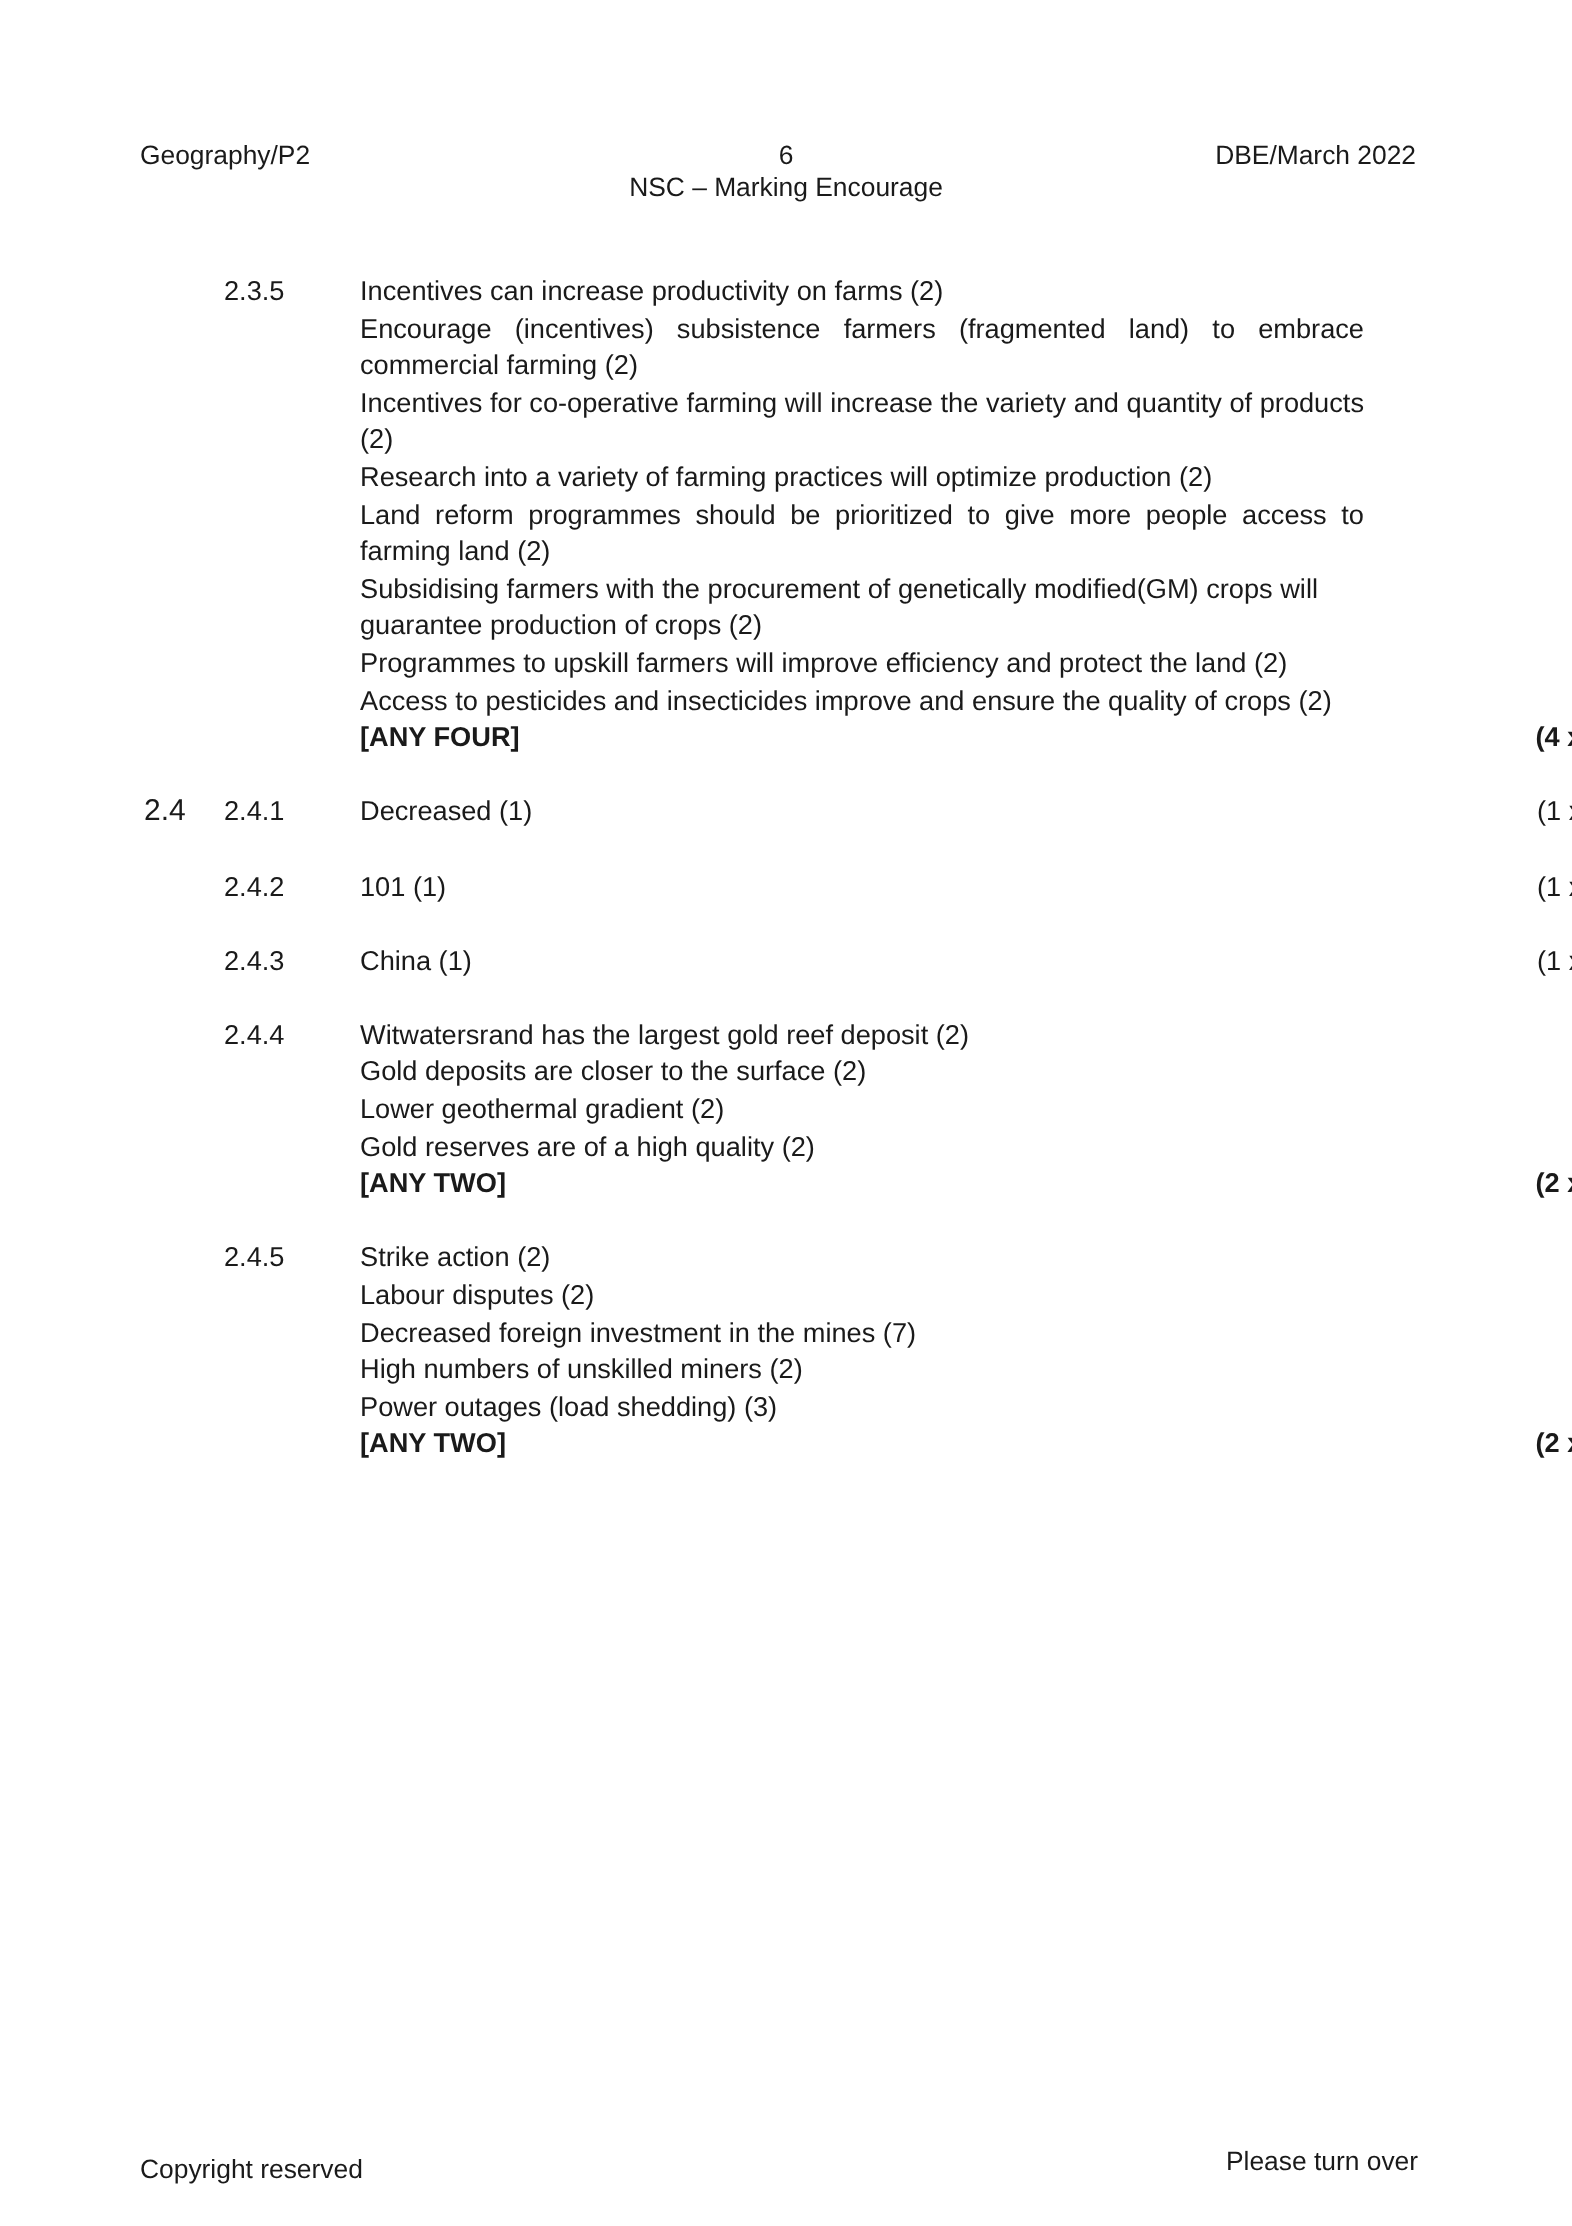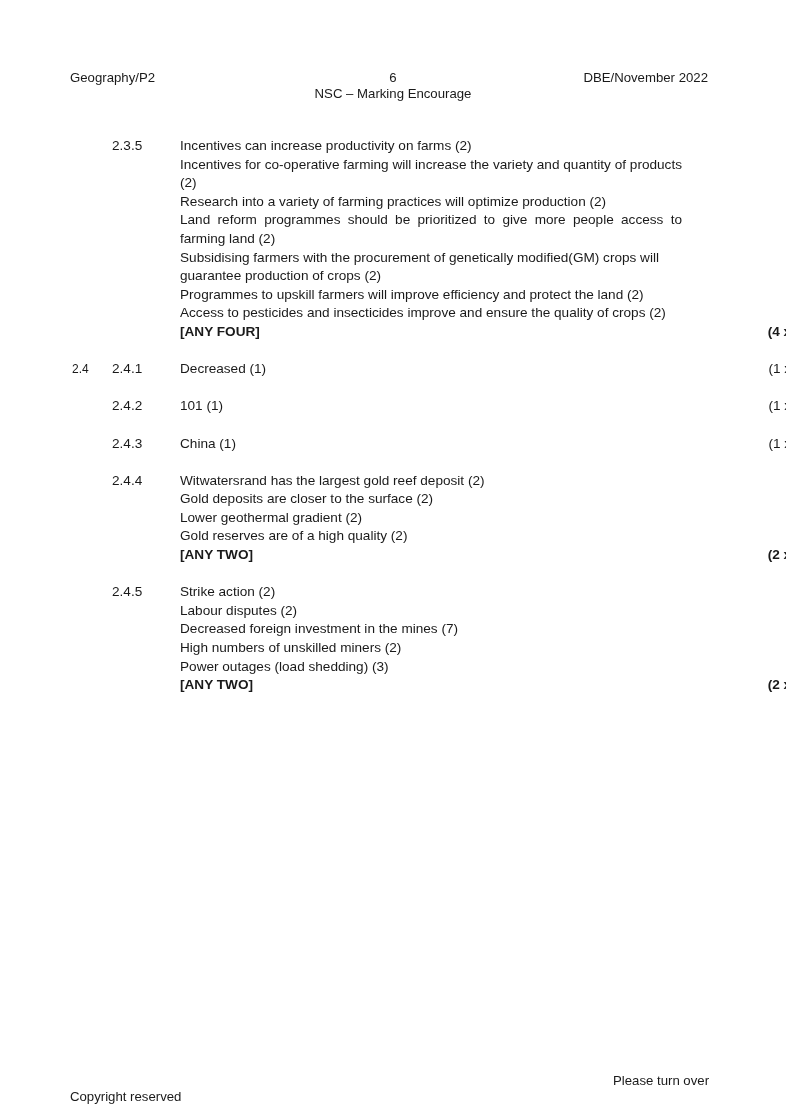--- a/index.html
+++ b/index.html
@@ -61,21 +61,21 @@
   }
   .qrow {
     position: relative;
     min-height: 1px;
   }
   .col-major {
     position: absolute;
     left: 72px;
     top: 0;
     width: 40px;
-    font-size: 12px;
+    font-size: 15px;
     line-height: 18.6px;
     white-space: nowrap;
   }
   .col-sub {
     position: absolute;
     left: 112px;
     top: 0;
     width: 60px;
     font-size: 13.6px;
     line-height: 18.6px;
@@ -117,49 +117,50 @@
   .page-footer {
     position: absolute;
     left: 0;
     top: 1049px;
     width: 786px;
     font-size: 13.2px;
   }
   .ftr-left {
     position: absolute;
     left: 70px;
-    top: 16px;
+    top: 4px;
     white-space: nowrap;
   }
   .ftr-right {
     position: absolute;
     left: 613px;
     top: 0;
     white-space: nowrap;
   }
 </style>
 </head>
 <body>
 
 <div class="page">
 
   <div class="page-header">
     <div class="hdr-left">Geography/P2</div>
     <div class="hdr-center-wrap">
       <div>6</div>
       <div>NSC – Marking Encourage</div>
     </div>
-    <div class="hdr-right">DBE/November 2022</div>
+    <div class="hdr-right">DBE/March 2022</div>
   </div>
 
   <div class="content" id="content">
       <div class="qrow">
         <div class="col-sub">2.3.5</div>
         <div class="col-body">
           <div class="line">Incentives can increase productivity on farms (2)</div>
+          <div class="line just">Encourage (incentives) subsistence farmers (fragmented land) to embrace commercial farming (2)</div>
           <div class="line just">Incentives for co-operative farming will increase the variety and quantity of products (2)</div>
           <div class="line">Research into a variety of farming practices will optimize production (2)</div>
           <div class="line just">Land reform programmes should be prioritized to give more people access to farming land (2)</div>
           <div class="line">Subsidising farmers with the procurement of genetically modified(GM) crops will guarantee production of crops (2)</div>
           <div class="line just">Programmes to upskill farmers will improve efficiency and protect the land (2)</div>
           <div class="line just">Access to pesticides and insecticides improve and ensure the quality of crops (2)</div>
           <div class="line bold"><span>[ANY FOUR]</span><span class="marks marks-calc">(4 x 2)</span></div>
         </div>
       </div>
       <div class="gap"></div>

